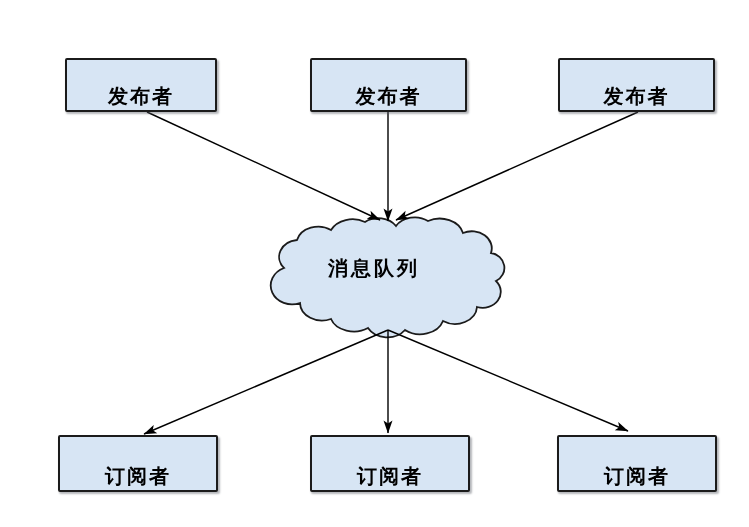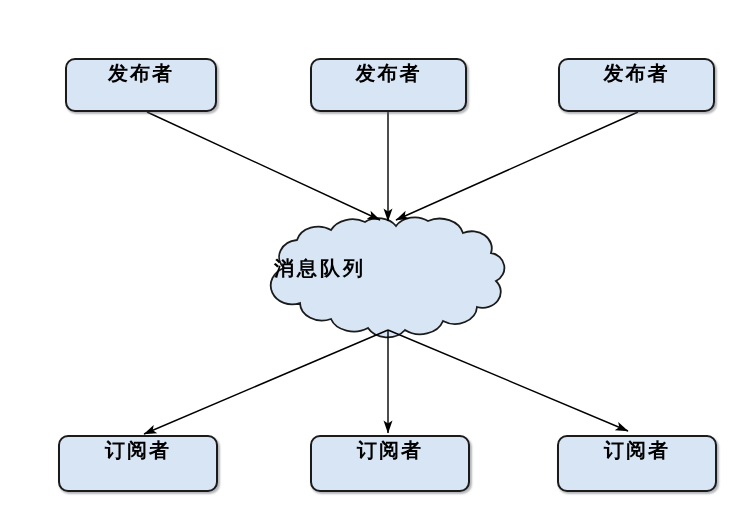--- a/index.html
+++ b/index.html
@@ -31,38 +31,39 @@
     stroke-width: 1.8;
   }
   .arrowhead {
     fill: var(--connector, #000000);
   }
   .node {
     position: absolute;
     box-sizing: border-box;
     background: var(--node-fill, #d7e5f4);
     border: 2px solid var(--node-border, #1b1b1b);
-    border-radius: 10px;
+    border-radius: 2px;
     box-shadow: 1.5px 2px 2px rgba(90, 95, 105, 0.45);
     display: flex;
-    align-items: flex-start;
+    align-items: flex-end;
     justify-content: center;
   }
   .node-label {
     font-size: 20px;
     font-weight: bold;
     color: var(--text, #000000);
     letter-spacing: 2px;
     white-space: nowrap;
   }
   .cloud-label {
     position: absolute;
     left: 274px;
     top: 255px;
     width: 200px;
+    text-align: center;
     font-size: 20px;
     font-weight: bold;
     color: var(--text, #000000);
     letter-spacing: 3px;
     white-space: nowrap;
   }
 </style>
 </head>
 <body>
 

